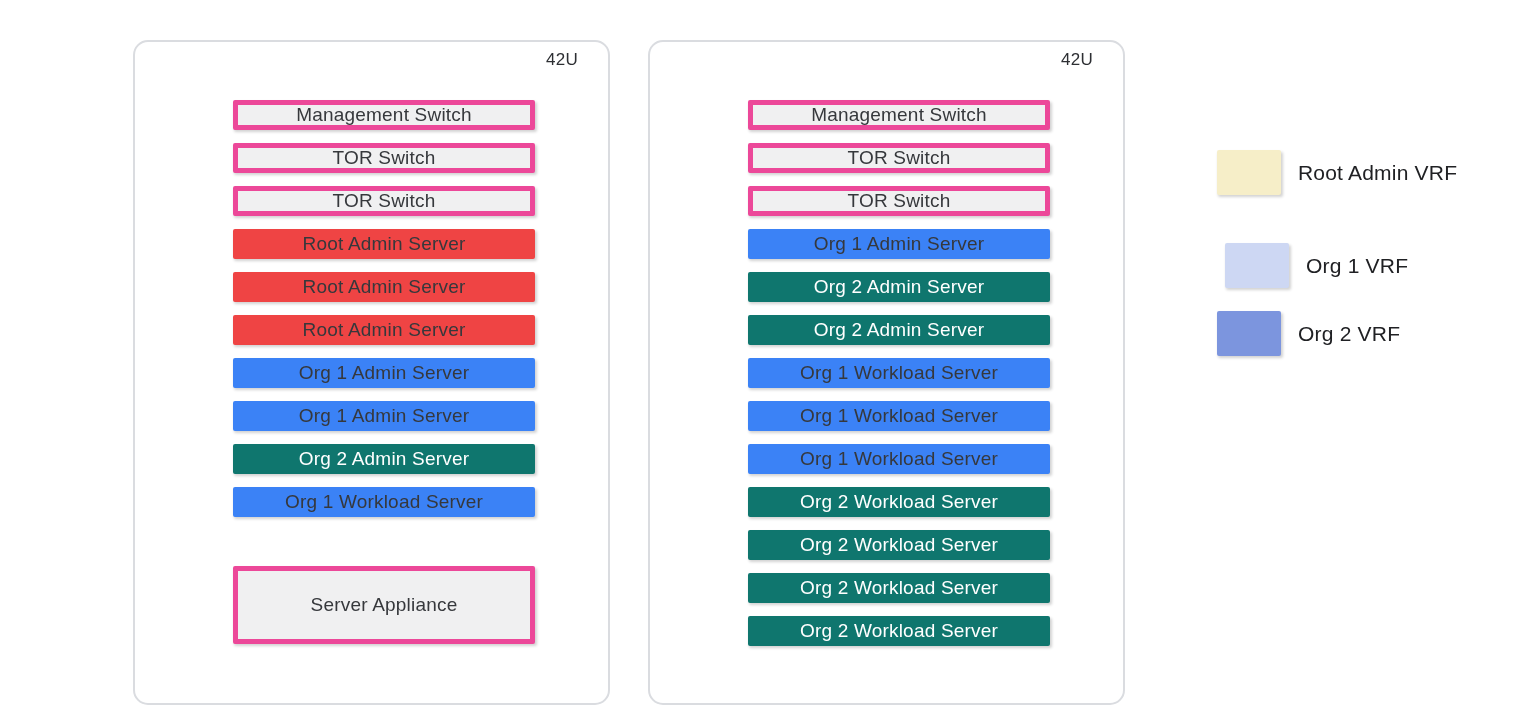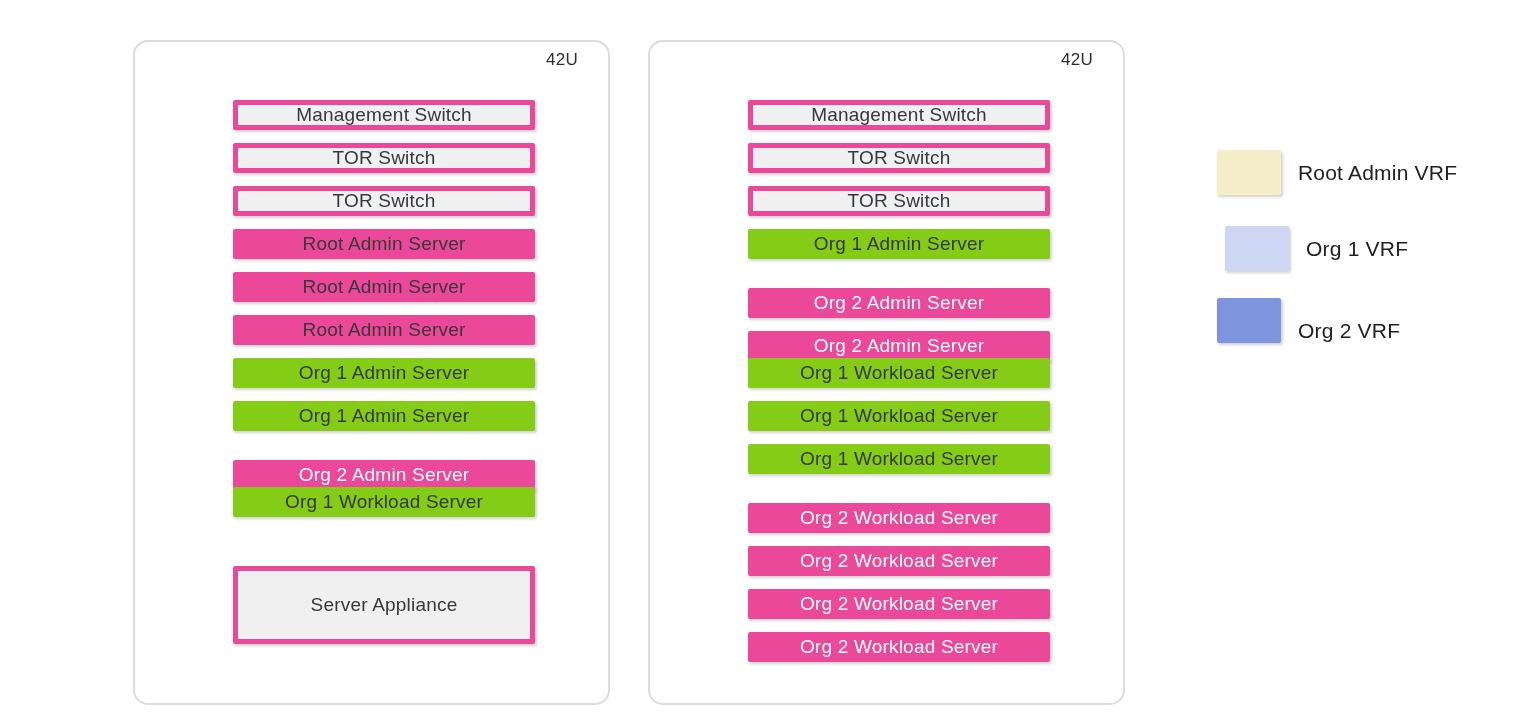--- a/index.html
+++ b/index.html
@@ -36,23 +36,23 @@
     box-sizing:border-box;
     display:flex;align-items:center;justify-content:center;
     font-size:19px;
     letter-spacing:0.2px;
     color:#36383c;
     border-radius:2px;
     box-shadow:1.5px 2px 3px rgba(0,0,0,0.18);
     white-space:nowrap;
   }
   .fill-gray{background:#f0f0f1;border:5px solid #ec4899;}
-  .fill-root_admin{background:#ec4899;}
-  .fill-org1{background:#84cc16;}
-  .fill-org2{background:#ec4899;color:#ffffff;margin-top:16px;}
+  .fill-root_admin{background:#ef4444;}
+  .fill-org1{background:#3b82f6;}
+  .fill-org2{background:#0f766e;color:#ffffff;}
   #legend{
     position:absolute;left:1217px;top:150px;width:300px;height:200px;
   }
   .legend-item{
     position:absolute;left:0;
     display:flex;align-items:center;
   }
   .legend-swatch{
     width:64px;height:45px;
     border-radius:2px;
@@ -176,22 +176,22 @@
       <div class="unit fill-org2" style="left: 748px; top: 530px; height: 30px;">Org 2 Workload Server</div>
       <div class="unit fill-org2" style="left: 748px; top: 573px; height: 30px;">Org 2 Workload Server</div>
       <div class="unit fill-org2" style="left: 748px; top: 616px; height: 30px;">Org 2 Workload Server</div>
     </div>
 
   <div id="legend">
       <div class="legend-item" style="top: 0px; justify-content: center;">
         <div class="legend-swatch" style="background: rgb(246, 238, 200);"></div>
         <div class="legend-label">Root Admin VRF</div>
       </div>
-      <div class="legend-item" style="top: 76px; padding-left: 8px;">
+      <div class="legend-item" style="top: 93px; padding-left: 8px;">
         <div class="legend-swatch" style="background: rgb(205, 215, 243);"></div>
         <div class="legend-label">Org 1 VRF</div>
       </div>
-      <div class="legend-item" style="top: 148px; align-items: flex-end;">
+      <div class="legend-item" style="top: 161px;">
         <div class="legend-swatch" style="background: rgb(124, 149, 222);"></div>
         <div class="legend-label">Org 2 VRF</div>
       </div>
     </div>
 </div>
 
 </body></html>

